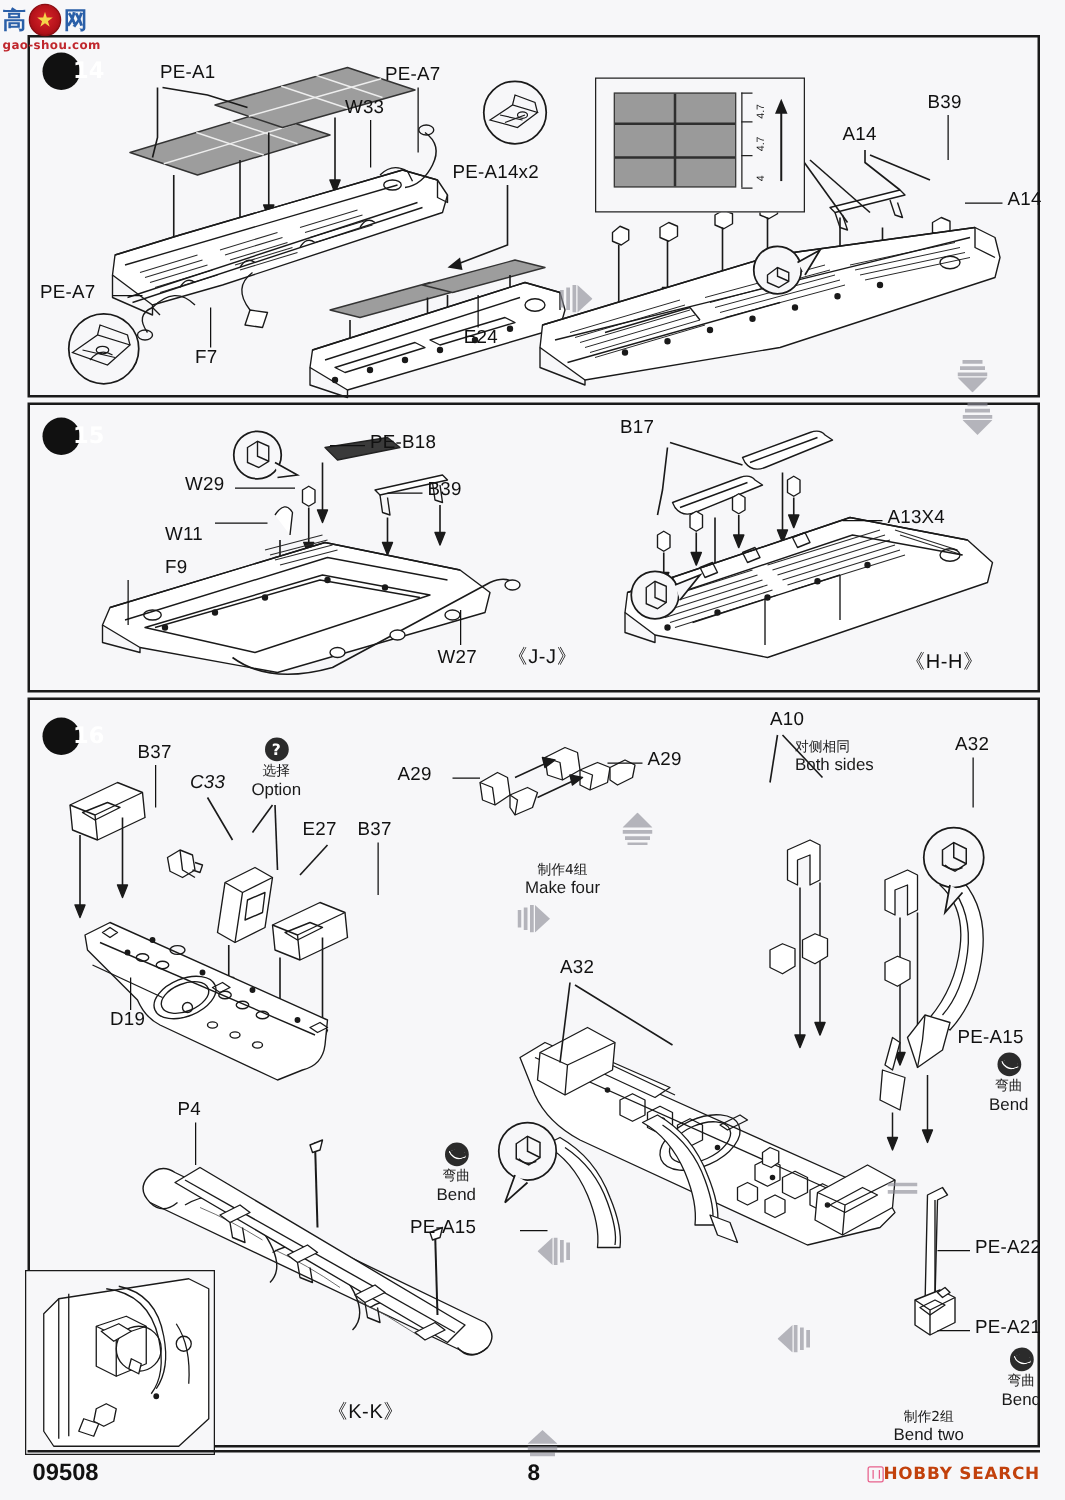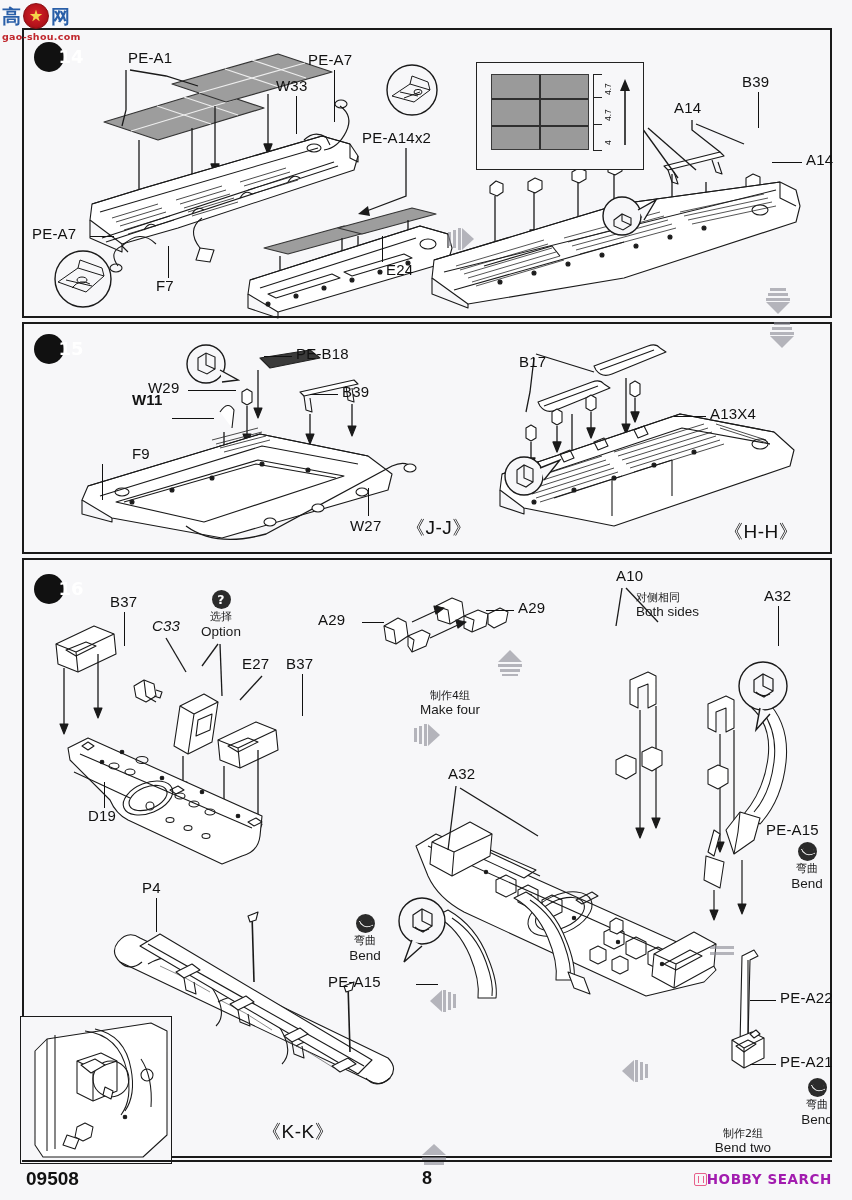--- a/index.html
+++ b/index.html
@@ -56,21 +56,21 @@
   }
   .step-badge span { display:block; margin-top:-1px;padding-left:44px; }
 
   
   .lbl {
     position:absolute; white-space:nowrap;
     font-family:"Liberation Sans", sans-serif;
     font-size:15px; font-weight:400; color:#111; letter-spacing:0.2px;
     line-height:1.05; z-index:14;
   }
-  .lbl.sect { font-size:19px; letter-spacing:0.5px; }
+  .lbl.sect { font-size:16px; letter-spacing:0.5px; }
 
   
   .leader { position:absolute; background:#111; z-index:10; }
   .leader.h { height:1.4px; }
   .leader.v { width:1.4px; }
   .diag { position:absolute; z-index:10; }
   .diag svg { display:block; overflow:visible; }
 
   
   .marker { position:absolute; text-align:center; z-index:15; width:62px; }
@@ -133,21 +133,21 @@
   #kit-no {
     position:absolute; left:4px; top:6px;
     font-family:"Liberation Sans", sans-serif; font-size:19px; font-weight:700; color:#111;
   }
   #page-no {
     position:absolute; left:0; right:0; top:6px; text-align:center;
     font-family:"Liberation Sans", sans-serif; font-size:18px; font-weight:700; color:#111;
   }
   #hs-mark {
     position:absolute; right:0; top:9px; display:flex; align-items:center; gap:0;
-    color:#a21caf; font-family:"DejaVu Sans", sans-serif; font-size:13.5px;
+    color:#c2410c; font-family:"DejaVu Sans", sans-serif; font-size:13.5px;
     font-weight:700; letter-spacing:.6px;
   }
   #hs-mark .hs-glyph {
     width:13px; height:13px; border:1.6px solid #e8618c; border-radius:2px;
     position:relative;
   }
   #hs-mark .hs-glyph:after{
     content:""; position:absolute; left:3px; top:2px; width:4px; height:7px;
     border-left:1.6px solid #e8618c; border-right:1.6px solid #e8618c;
   }
@@ -437,21 +437,21 @@
     <polygon points="14,60 4,68 16,70" fill="#1a1a1a"></polygon>
         </svg>
   </div>
 
   <div class="lbl" style="left:8px; top:196px;">PE-A7</div>
   <div class="leader h" style="left:66px; top:206px; width:24px;"></div>
 
   <div class="lbl" style="left:132px; top:248px;">F7</div>
   <div class="leader v" style="left:144px; top:216px; height:32px;"></div>
 
-  <div class="lbl" style="left:362px; top:232px;">E24</div>
+  <div class="lbl" style="left:347px; top:232px;">E24</div>
   <div class="leader v" style="left:358px; top:206px; height:26px;"></div>
 
   <div class="lbl" style="left:598px; top:78px;">W7</div>
   <div class="diag" style="left:610px; top:96px;">
     <svg width="70" height="60">
           <g stroke="#1a1a1a" stroke-width="1.3" fill="none">
       <path d="M8,2 L44,52"></path>
             <path d="M14,2 L62,44"></path>
     </g>
         </svg>
@@ -669,32 +669,32 @@
 
   <div class="lbl" style="left:272px; top:22px;">PE-B18</div>
   <div class="leader h" style="left:240px; top:32px; width:28px;"></div>
 
   <div class="lbl" style="left:124px; top:56px;">W29</div>
   <div class="leader h" style="left:164px; top:66px; width:48px;"></div>
 
   <div class="lbl" style="left:318px; top:60px;">B39</div>
   <div class="leader h" style="left:286px; top:70px; width:28px;"></div>
 
-  <div class="lbl" style="left:108px; top:68px;font-weight:bold;">W11</div>
+  <div class="lbl" style="left:108px; top:96px;">W11</div>
   <div class="leader h" style="left:148px; top:94px; width:42px;"></div>
 
   <div class="lbl" style="left:64px; top:122px;margin-left:44px;">F9</div>
   <div class="leader v" style="left:78px; top:140px; height:36px;"></div>
 
   <div class="lbl" style="left:326px; top:194px;">W27</div>
   <div class="leader v" style="left:344px; top:164px; height:28px;"></div>
 
   <div class="lbl sect" style="left:382px; top:194px;">《J-J》</div>
 
-  <div class="lbl" style="left:495px; top:10px;margin-top:20px;">B17</div>
+  <div class="lbl" style="left:472px; top:10px;">B17</div>
   <div class="diag" style="left:500px; top:28px;">
     <svg width="78" height="68">
           <g stroke="#1a1a1a" stroke-width="1.3" fill="none">
       <path d="M12,2 L70,20"></path>
             <path d="M10,6 L6,40 L2,60"></path>
     </g>
         </svg>
   </div>
 
   <div class="lbl" style="left:686px; top:82px;">A13X4</div>

